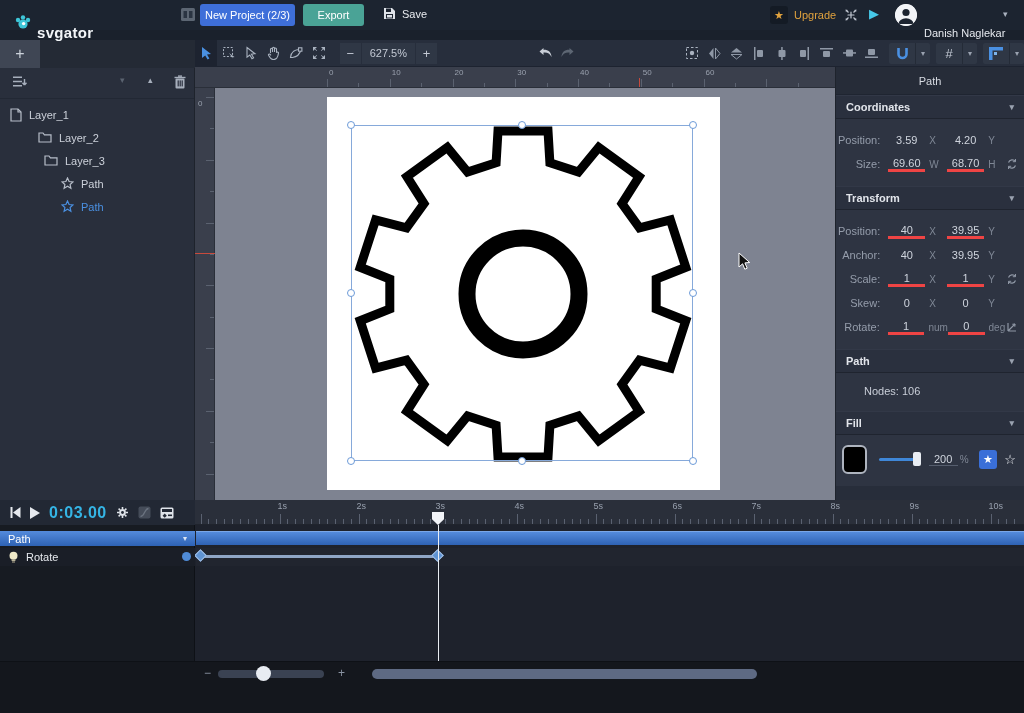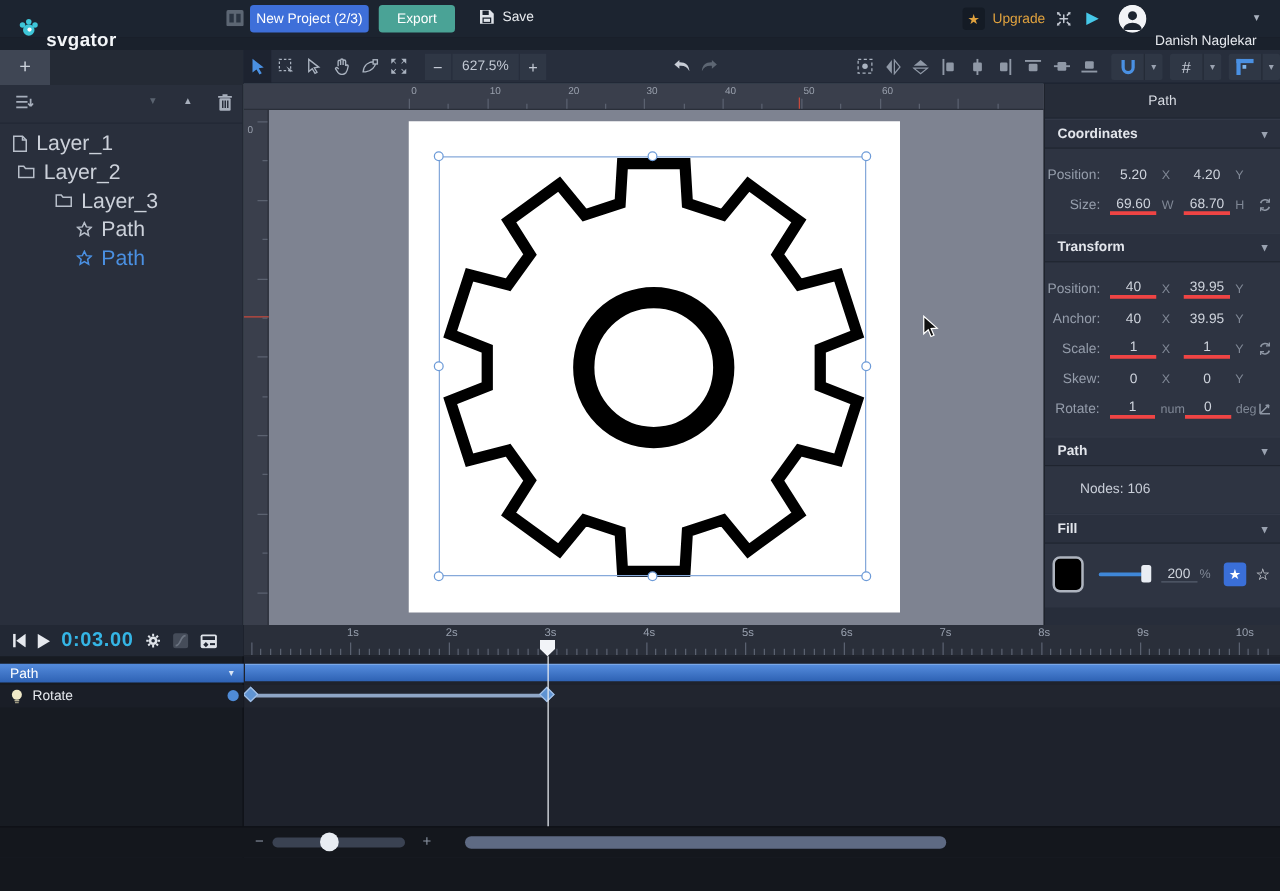--- a/index.html
+++ b/index.html
@@ -40,21 +40,21 @@
   .drop-group .caret { font-size:8px; color:#9aa2b0; padding:0 5px; border-left:1px solid #242b37; height:100%; display:flex; align-items:center; }
   .drop-group .ic { width:26px; display:flex; justify-content:center; }
 
   
   #left-panel { position:absolute; left:0; top:68px; width:195px; height:432px; background:#292f3c; border-right:1px solid #1e232c; }
   #layers-toolbar { position:relative; height:31px; border-bottom:1px solid #222834; }
   #layers-toolbar .lt { position:absolute; top:7px; color:#a7afbc; }
   #tree { position:relative; padding-top:4px; }
   .tree-row { height:23px; display:flex; align-items:center; gap:7px; color:#ccd1da; cursor:pointer; }
   .tree-row.sel { color:#4a90e2; }
-  .tree-label { font-size:17px; }
+  .tree-label { font-size:11px; }
 
   
   #canvas { position:absolute; left:195px; top:67px; width:640px; height:433px; background:#7e8391; overflow:hidden; }
   #hruler { position:absolute; left:0; top:0; width:640px; height:21px; background:#3a3f4c; border-bottom:1px solid #2a2f39; z-index:4; }
   #vruler { position:absolute; left:0; top:21px; width:20px; height:412px; background:#3a3f4c; border-right:1px solid #2a2f39; z-index:4; }
   .tick-h { position:absolute; bottom:0; width:1px; background:#5b6270; }
   .tick-v { position:absolute; right:0; height:1px; background:#5b6270; }
   .rlabel { position:absolute; font-size:8px; color:#99a0ad; }
   #hruler-red { position:absolute; bottom:0; width:1px; height:9px; background:#c74a3c; }
   #vruler-red { position:absolute; left:0; width:20px; height:1px; background:#c74a3c; }
@@ -326,21 +326,21 @@
   <div id="tree">
       <div class="tree-row" style="padding-left: 10px;">
         <span>
           <svg width="12" height="14" viewBox="0 0 12 14">
             <path d="M1 1h7l3 3v9H1z" fill="none" stroke="#b7bec9" stroke-width="1.2"></path>
             <path d="M8 1v3h3" fill="none" stroke="#b7bec9" stroke-width="1.2"></path>
           </svg>
         </span>
         <span class="tree-label">Layer_1</span>
       </div>
-      <div class="tree-row" style="padding-left: 14px;">
+      <div class="tree-row" style="padding-left: 38px;">
         <span>
           <svg width="14" height="11" viewBox="0 0 14 11">
             <path d="M1 1h4l1.4 1.8H13V10H1z" fill="none" stroke="#b7bec9" stroke-width="1.2"></path>
           </svg>
         </span>
         <span class="tree-label">Layer_2</span>
       </div>
       <div class="tree-row" style="padding-left: 44px;">
         <span>
           <svg width="14" height="11" viewBox="0 0 14 11">
@@ -438,21 +438,21 @@
 <div id="inspector">
   <div id="inspector-title">Path</div>
 
   <div class="sec-head">
     <span>Coordinates</span>
     <span class="chev">▾</span>
   </div>
   <div class="sec-body" id="coordinates-body">
       <div class="frow">
         <span class="lbl">Position:</span>
-        <span class="val">5.20</span>
+        <span class="val">3.59</span>
         <span class="unit">X</span>
         <span class="val">4.20</span>
         <span class="unit">Y</span>
         <span class="ric"></span>
       </div>
       <div class="frow">
         <span class="lbl">Size:</span>
         <span class="val edit">69.60</span>
         <span class="unit">W</span>
         <span class="val edit">68.70</span>

